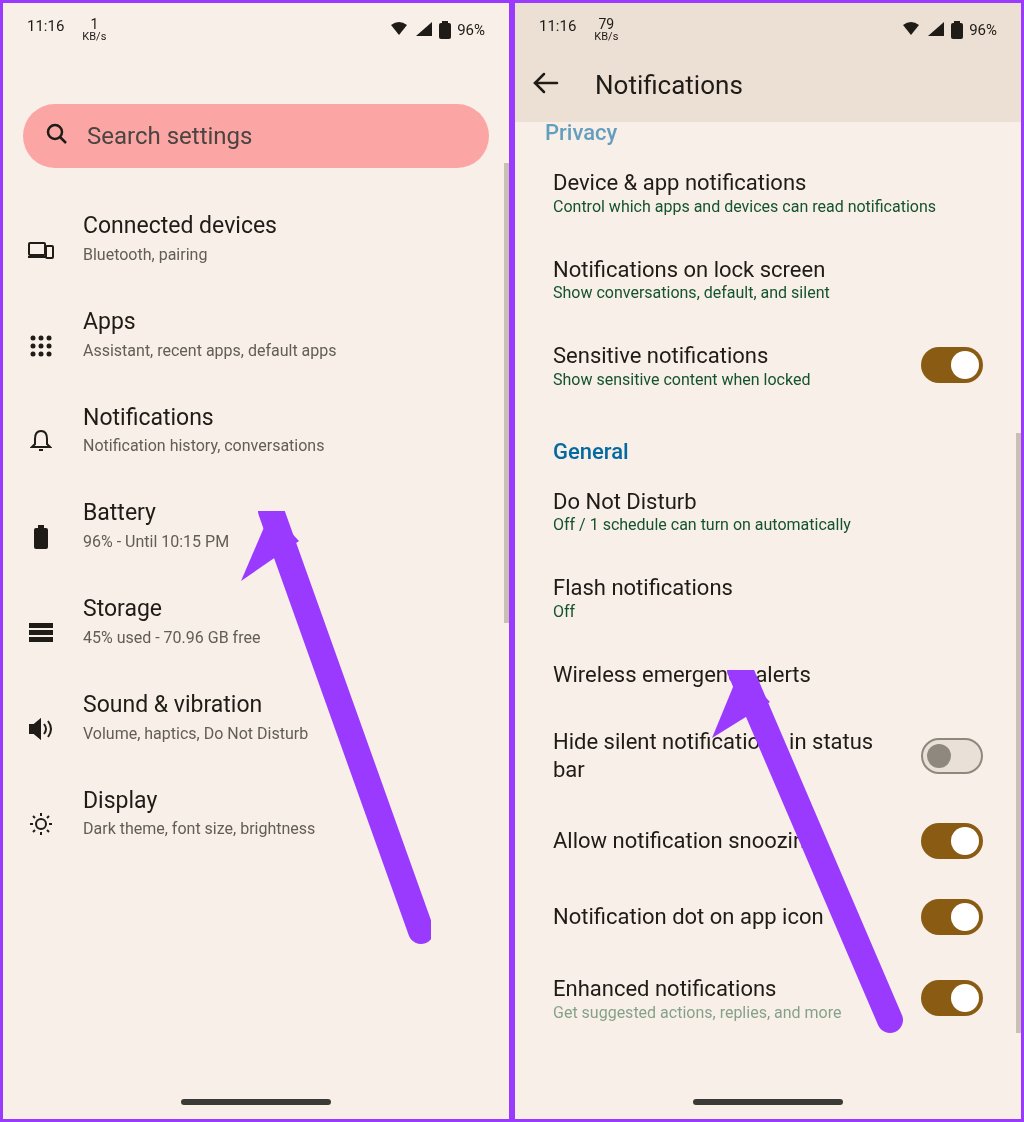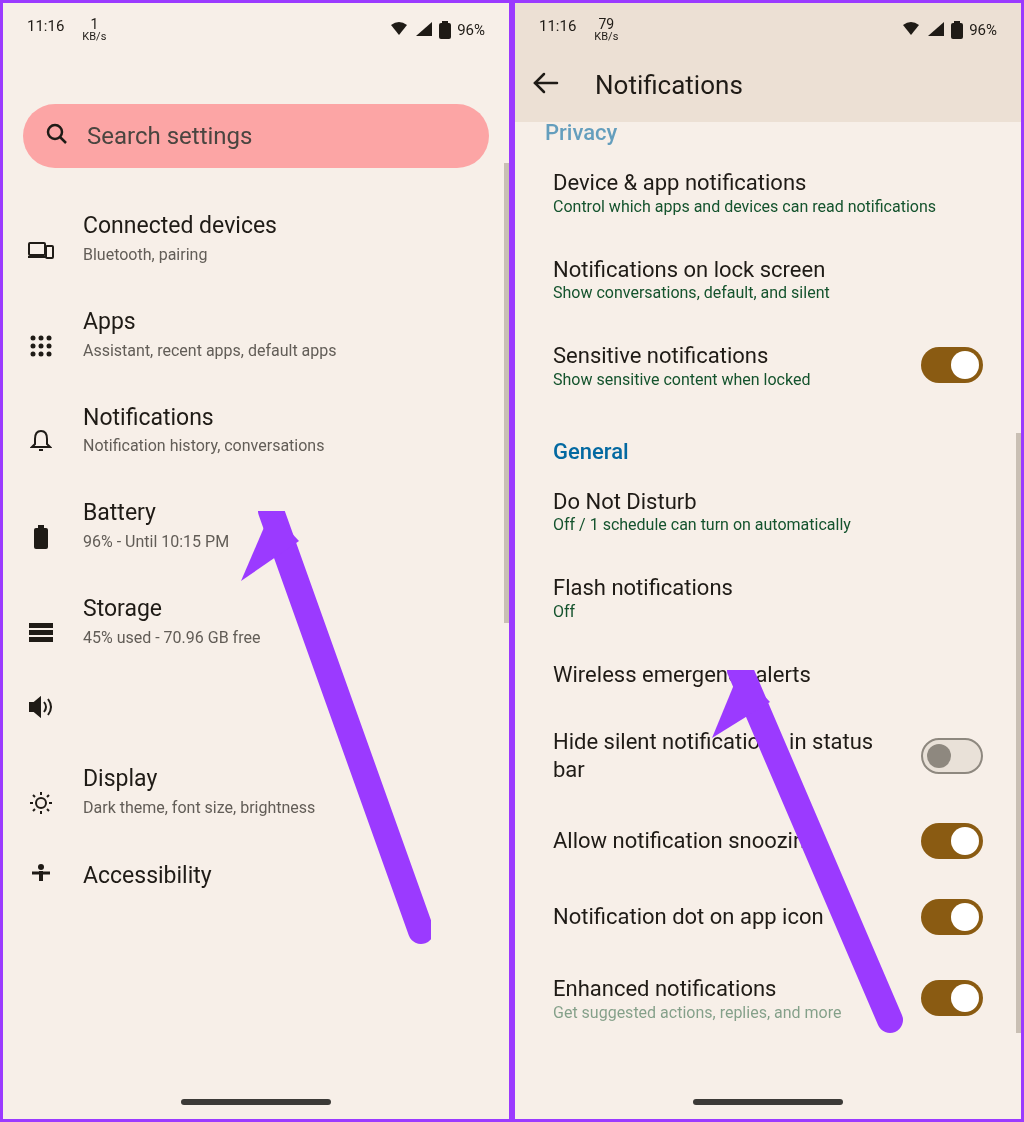--- a/index.html
+++ b/index.html
@@ -304,48 +304,40 @@
     </div>
 
     <div class="setting-item">
       <span class="setting-icon">
         <svg width="26" height="22" viewBox="0 0 26 22" fill="none" stroke="#1f1b16" stroke-width="2">
             <path d="M2 7 L6 7 L12 2 L12 20 L6 15 L2 15 Z" fill="#1f1b16"></path>
             <path d="M16 6 Q20 11 16 16"></path>
             <path d="M20 3 Q26 11 20 19"></path>
           </svg>
       </span>
+      <div class="setting-text">
+        <div class="title">Sound &amp; vibration</div>
+        <div class="subtitle">Volume, haptics, Do Not Disturb</div>
+      </div>
     </div>
 
     <div class="setting-item">
       <span class="setting-icon">
         <svg width="26" height="26" viewBox="0 0 26 26" fill="none" stroke="#1f1b16" stroke-width="2">
             <circle cx="13" cy="13" r="5"></circle>
             <path d="M13 2 L13 5 M13 21 L13 24 M2 13 L5 13 M21 13 L24 13 M5 5 L7 7 M19 19 L21 21 M21 5 L19 7 M7 19 L5 21"></path>
           </svg>
       </span>
       <div class="setting-text">
         <div class="title">Display</div>
         <div class="subtitle">Dark theme, font size, brightness</div>
       </div>
     </div>
 
 
-    <div class="setting-item" style="padding-bottom:0">
-      <span class="setting-icon">
-        <svg width="22" height="26" viewBox="0 0 22 26" fill="#1f1b16">
-            <circle cx="11" cy="3" r="3"></circle>
-            <rect x="9" y="7" width="4" height="10"></rect>
-            <line x1="2" y1="9" x2="20" y2="9" stroke="#1f1b16" stroke-width="3"></line>
-          </svg>
-      </span>
-      <div class="setting-text">
-        <div class="title">Accessibility</div>
-      </div>
-    </div>
 
   </div>
 
   <svg class="arrow" style="left:238px; top:508px;" width="190" height="440" viewBox="0 0 190 440">
     <defs>
         <linearGradient id="g1">
           <stop stop-color="#9b3aff"></stop>
         </linearGradient>
       </defs>
     <path d="M30 0 L180 420" stroke="#9b3aff" stroke-width="26" stroke-linecap="round"></path>

